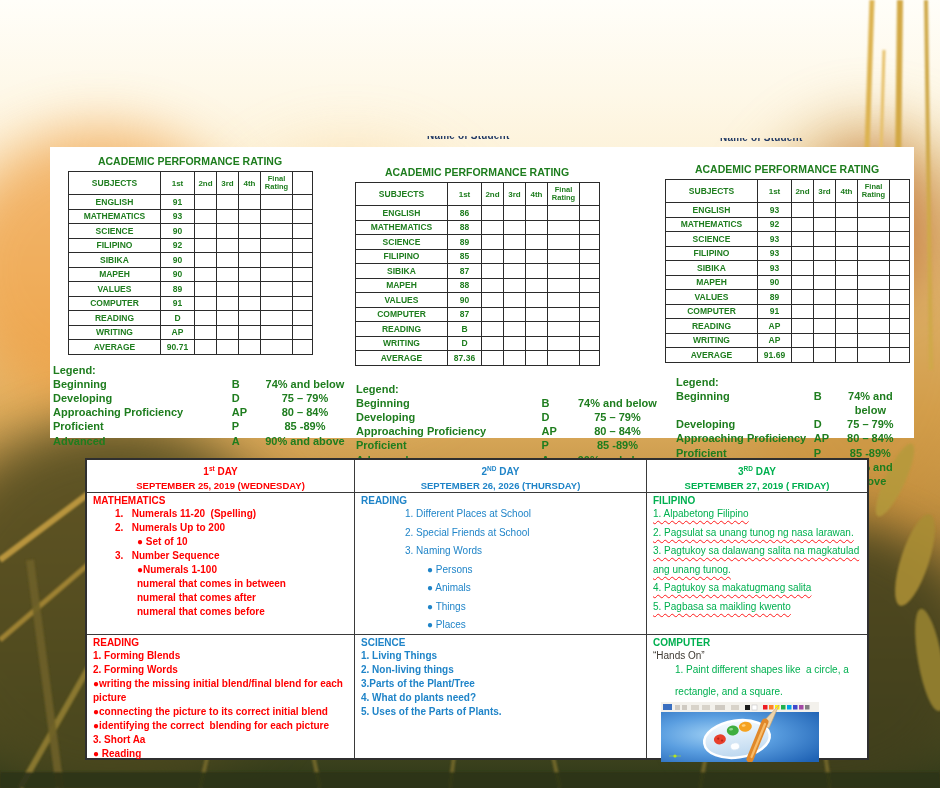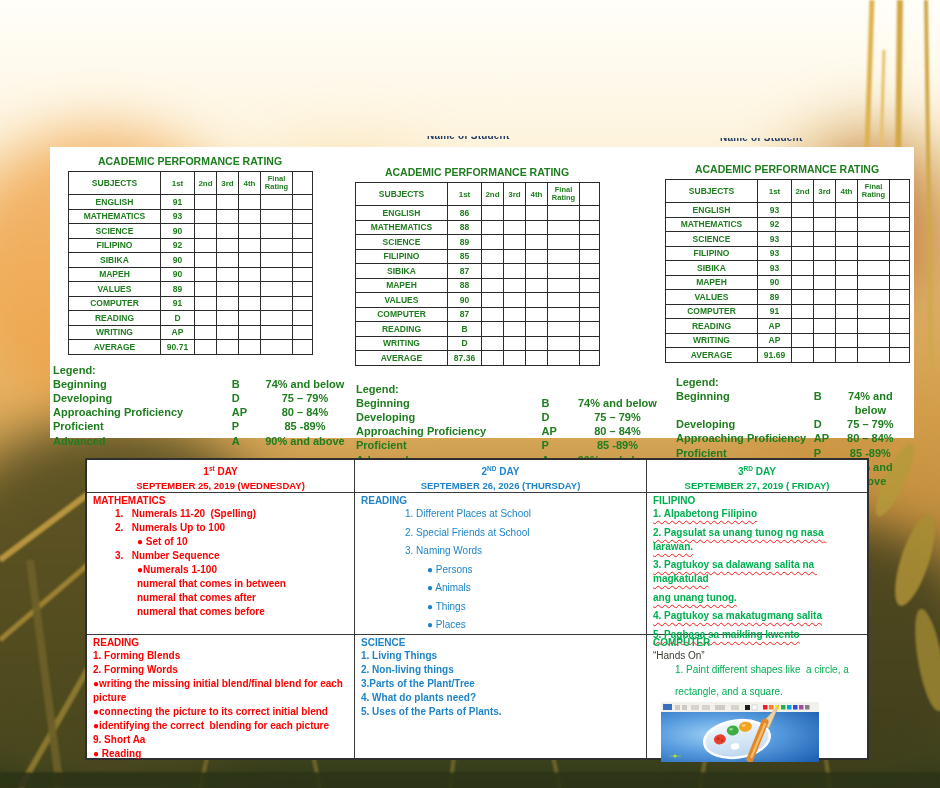--- a/index.html
+++ b/index.html
@@ -70,21 +70,21 @@
   .sch-head sup{font-size:6.5px;vertical-align:super;}
   .day-red{color:#FF0000;}
   .day-blue{color:#1F84C8;}
   .day-green{color:#00B050;}
   .sch-cell{padding:2px 6px 0 6px;font-size:10px;}
   .sec-head{font-weight:bold;font-size:10px;margin-bottom:1px;}
   .line{line-height:14px;white-space:pre-wrap;}
   .bold-lines .line{font-weight:bold;}
   .spread .line{margin-bottom:4.5px;}
   .wavy{text-decoration:underline;text-decoration-style:wavy;text-decoration-color:#ff1a1a;
-    text-decoration-thickness:1px;text-underline-offset:3px;font-weight:bold;}
+    text-decoration-thickness:1px;text-underline-offset:3px;}
   .dark{color:#3F3A33;}
   svg.paint{display:block;margin:3px 0 0 8px;}
 </style>
 </head>
 <body>
 
 <div class="bg">
   <div class="blob b1"></div>
   <div class="blob b2"></div>
   <div class="blob b3"></div>
@@ -663,21 +663,21 @@
     <div class="sch-head day-green bdb">
       <div class="day-line"><span>3</span><sup>RD</sup><span> DAY</span></div>
       <div class="date-line">SEPTEMBER 27, 2019 ( FRIDAY)</div>
     </div>
 
     <div class="sch-cell day-red bold-lines bdr bdb">
       <div class="sec-head">MATHEMATICS</div>
       <div class="lines">
 
       <div class="line" style="padding-left: 22px;">1.   Numerals 11-20  (Spelling)</div>
-          <div class="line" style="padding-left: 22px;">2.   Numerals Up to 100</div>
+          <div class="line" style="padding-left: 22px;">2.   Numerals Up to 200</div>
           <div class="line" style="padding-left: 44px;">● Set of 10</div>
           <div class="line" style="padding-left: 22px;">3.   Number Sequence</div>
           <div class="line" style="padding-left: 44px;">●Numerals 1-100</div>
           <div class="line" style="padding-left: 44px;">numeral that comes in between</div>
           <div class="line" style="padding-left: 44px;">numeral that comes after</div>
           <div class="line" style="padding-left: 44px;">numeral that comes before</div>
         </div>
     </div>
     <div class="sch-cell day-blue spread bdr bdb">
       <div class="sec-head">READING</div>
@@ -707,21 +707,21 @@
 
     <div class="sch-cell day-red bold-lines bdr">
       <div class="sec-head">READING</div>
       <div class="lines">
 
       <div class="line">1. Forming Blends</div>
           <div class="line">2. Forming Words</div>
           <div class="line">●writing the missing initial blend/final blend for each picture</div>
           <div class="line">●connecting the picture to its correct initial blend</div>
           <div class="line">●identifying the correct  blending for each picture</div>
-          <div class="line">9. Short Aa</div>
+          <div class="line">3. Short Aa</div>
           <div class="line">● Reading</div>
         </div>
     </div>
     <div class="sch-cell day-blue bold-lines bdr">
       <div class="sec-head">SCIENCE</div>
       <div class="lines">
 
       <div class="line">1. Living Things</div>
           <div class="line">2. Non-living things</div>
           <div class="line">3.Parts of the Plant/Tree</div>

